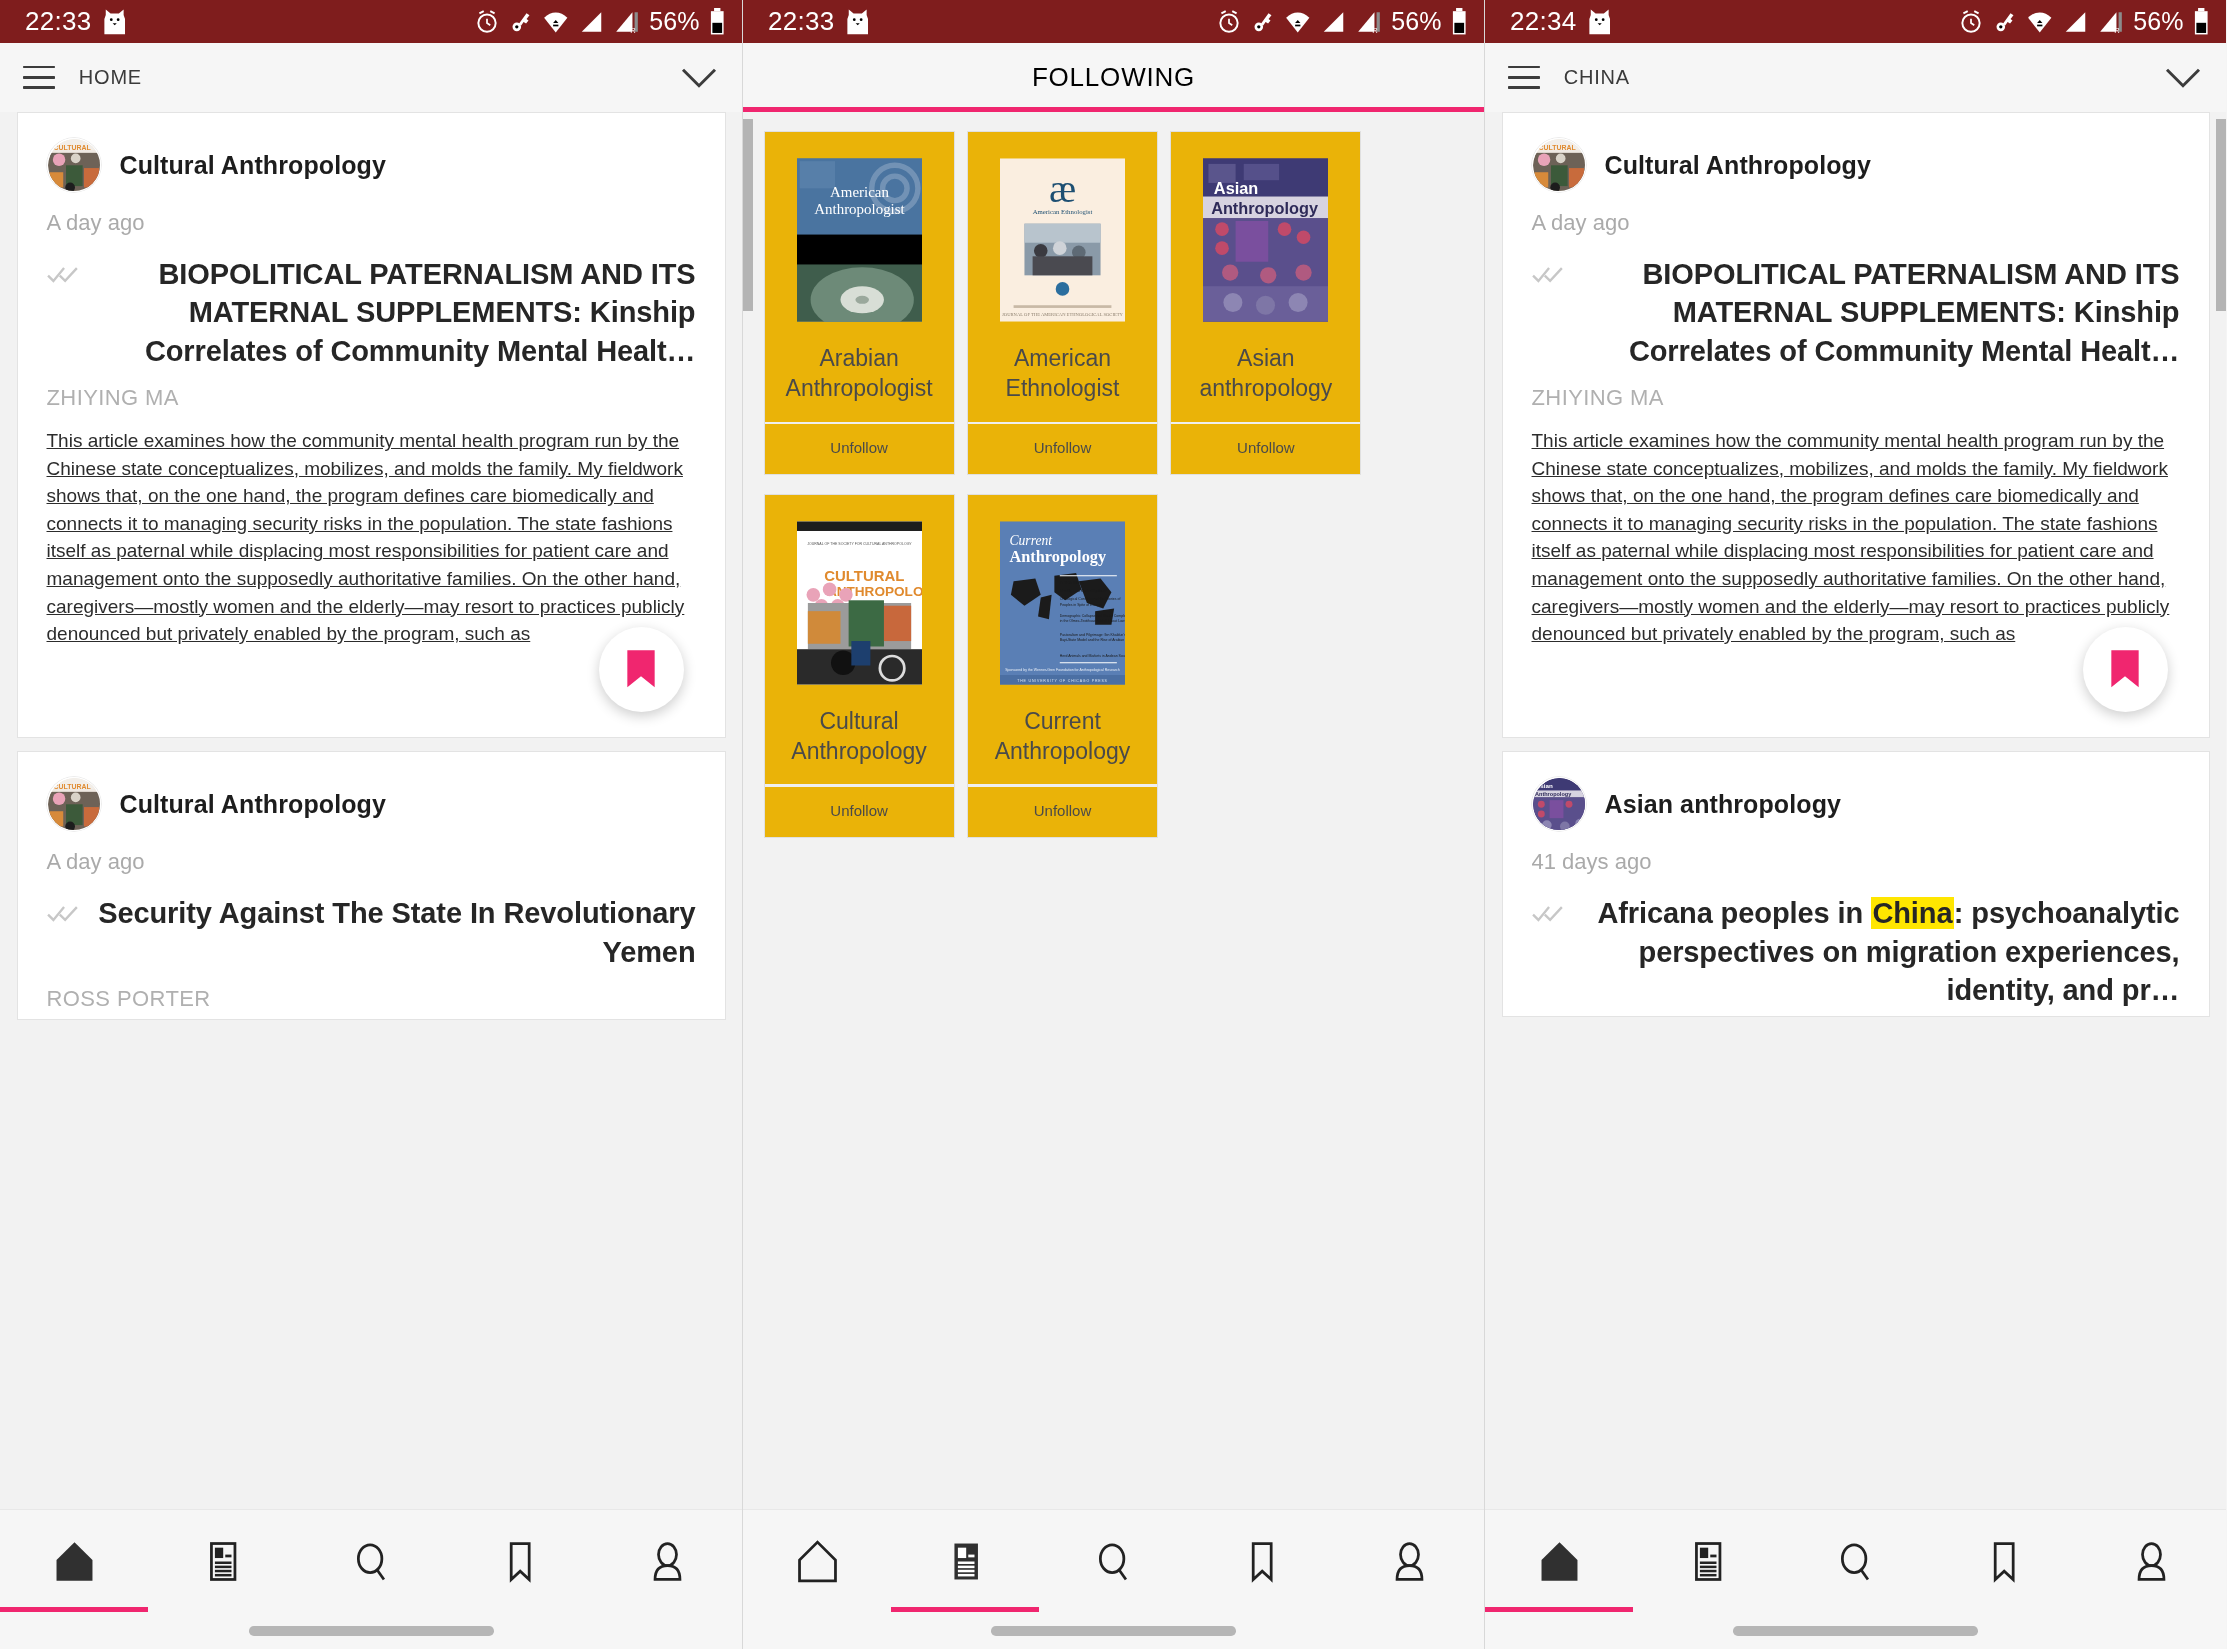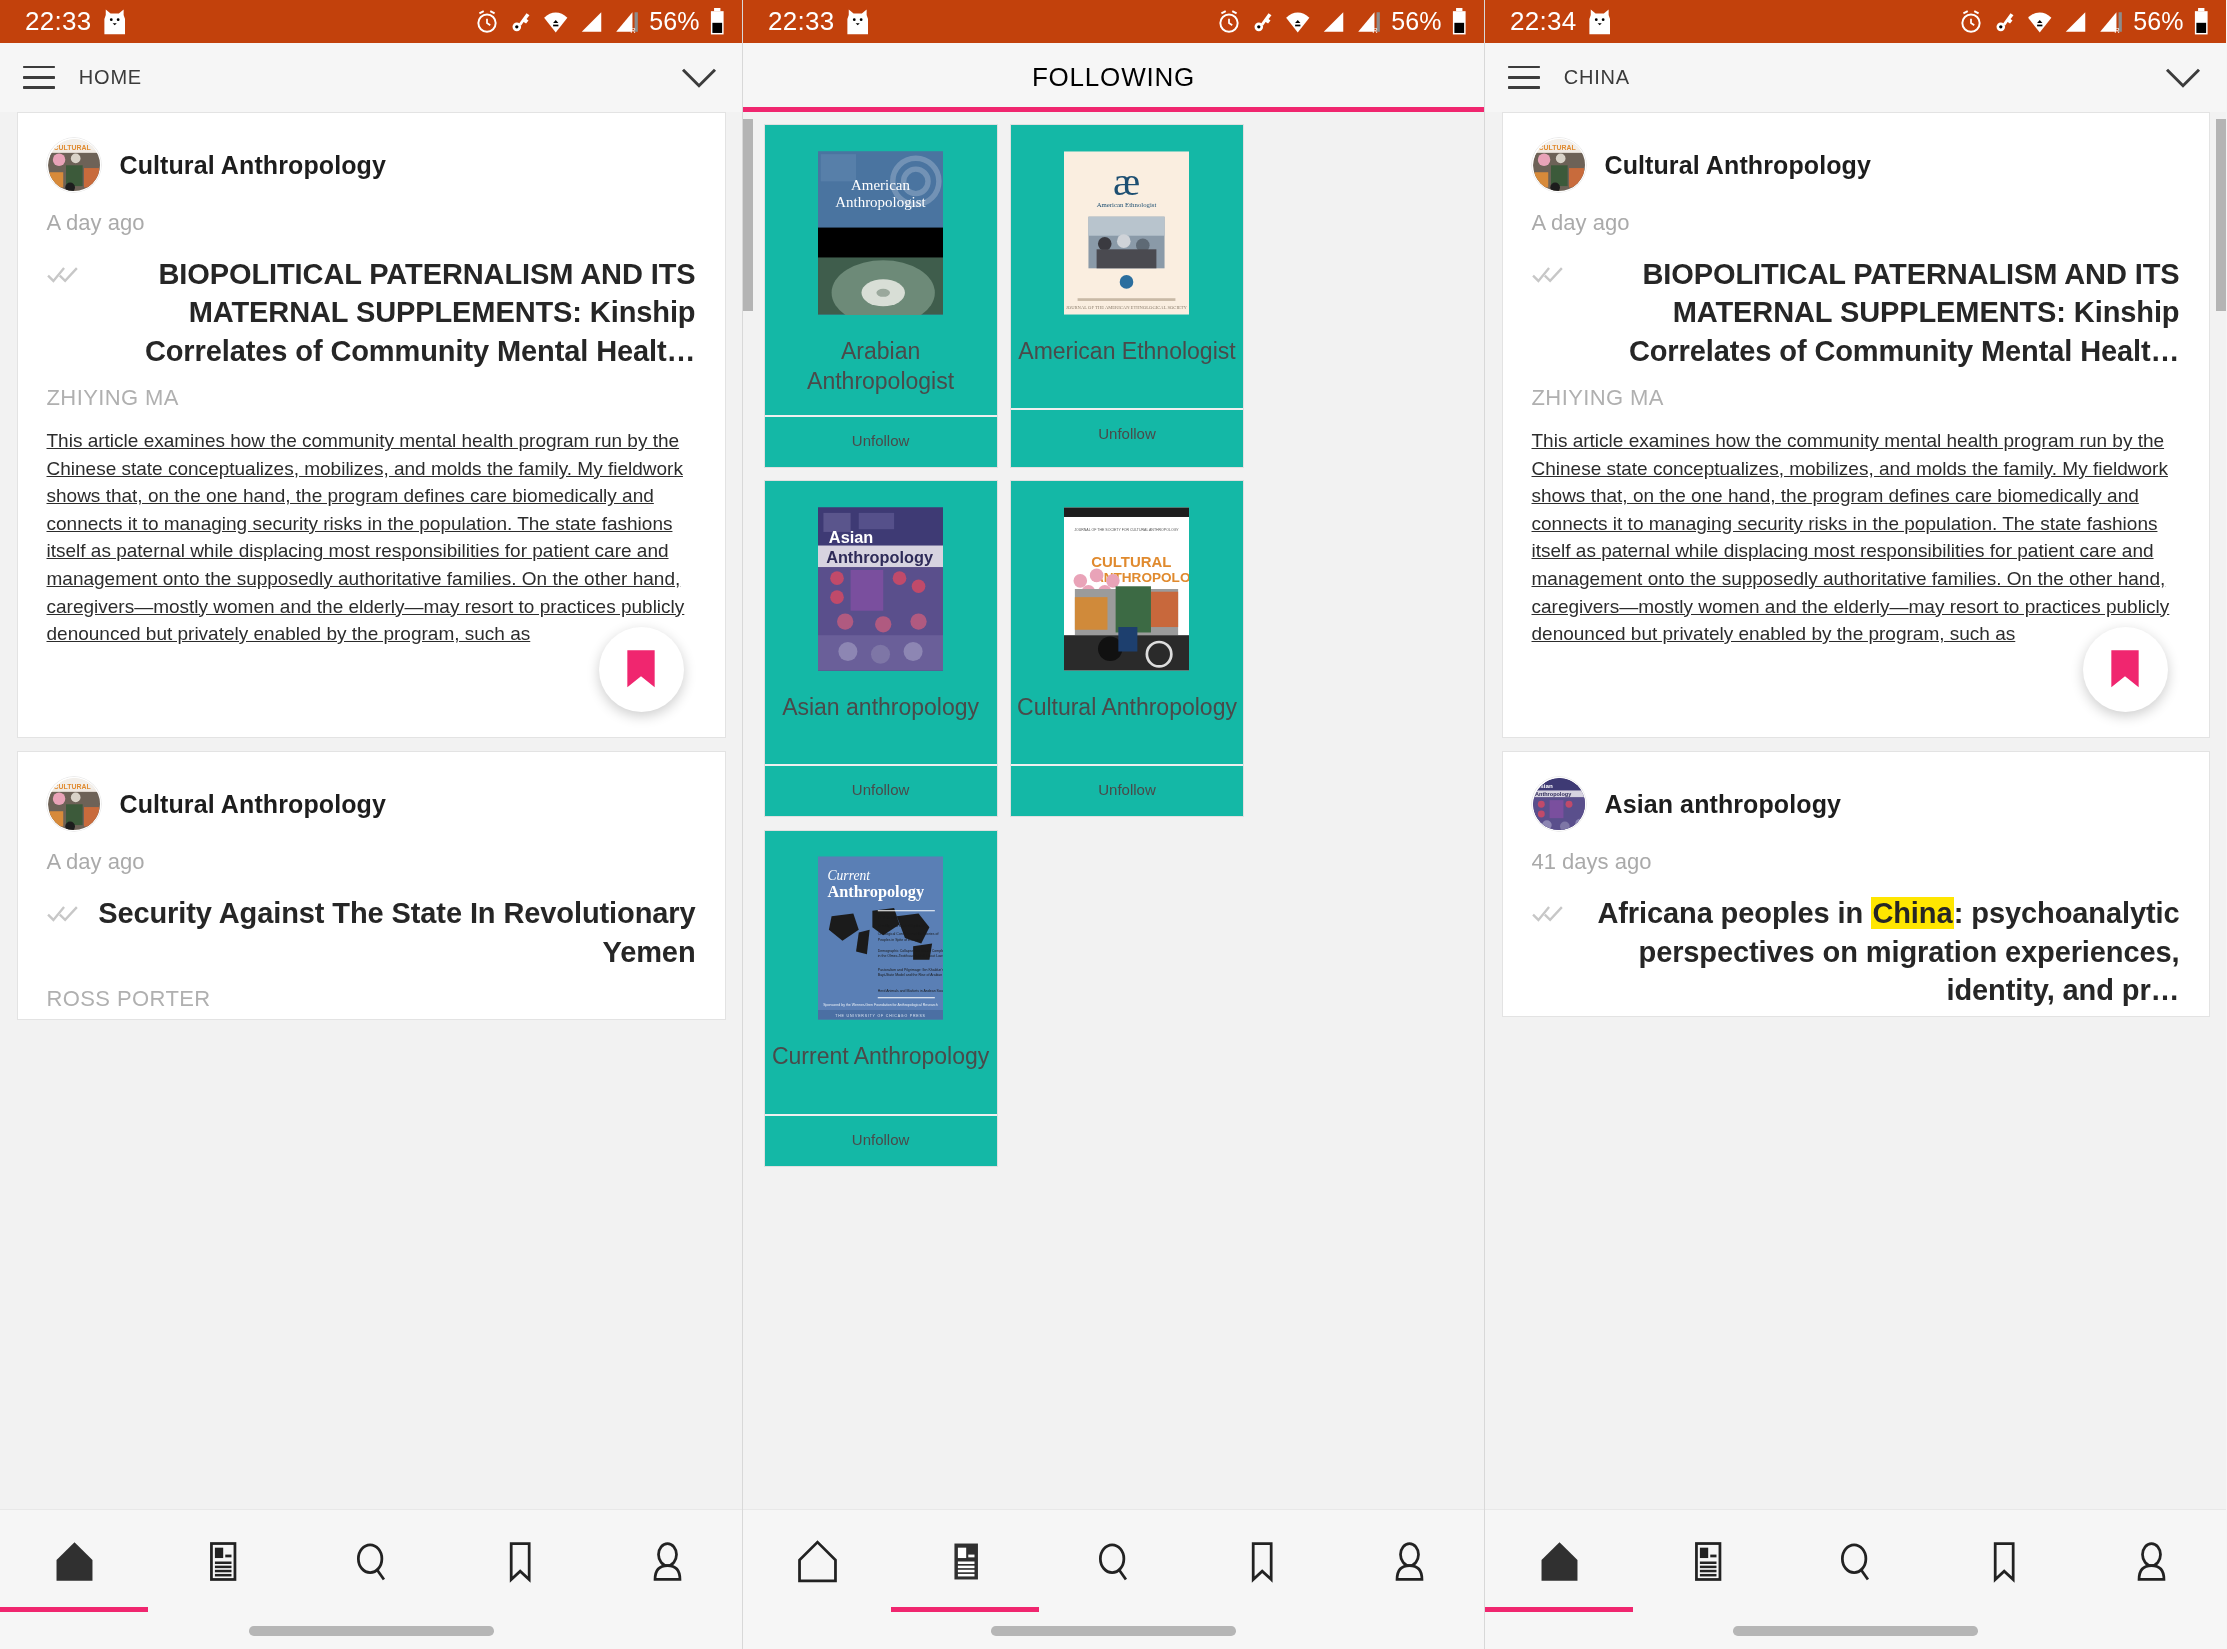--- a/index.html
+++ b/index.html
@@ -14,21 +14,21 @@
     width: 742px; height: 1650px;
     position: relative;
     display: flex; flex-direction: column;
     background: #f5f6f6;
     overflow: hidden;
   }
   .screen + .screen { border-left: 0.7px solid #d8d8d8; }
 
   
   .statusbar {
-    height: 43px; background: #c2410c; color: #fff;
+    height: 43px; background: #7f1d1d; color: #fff;
     display: flex; align-items: center;
     padding: 0 16.5px 0 25px;
     flex: 0 0 43px;
   }
   .sb-time { font-size: 26px; letter-spacing: 0.3px; font-family: "Liberation Sans", sans-serif; }
   .sb-cat { margin-left: 11px; display:inline-block; }
   .sb-right { margin-left: auto; display: flex; align-items: center; gap: 9.6px; }
   .sb-pct { font-size: 25px; }
   .ic { display: inline-block; line-height: 0; }
 
@@ -110,22 +110,22 @@
     display: flex; align-items: center; justify-content: center;
     cursor: pointer;
   }
 
   
   .jgrid {
     display: flex; flex-wrap: wrap;
     padding: 12.4px 15px 0 20.6px; gap: 12.4px;
   }
   .jcard {
-    width: 234px; background: #14b8a6; border: 0.7px solid #e0e0e0;
-    display: flex; flex-direction: column;
+    width: 191px; background: #eab308; border: 0.7px solid #e0e0e0;
+    display: flex; flex-direction: column; margin-top: 7px;
   }
   .jcover-wrap { height: 206px; display: flex; align-items: center; justify-content: center; padding-top: 9.6px;}
   .jcover { width: 125px; height: 164px; display:block; }
   .jname {
     text-align: center; font-size: 23px; color: #4a4a4a;
     line-height: 1.3; padding: 5.5px 5.5px 18px 5.5px; min-height: 77px;
   }
   .jsep { height: 2.1px; background: #efefef; }
   .junfollow {
     text-align: center; font-size: 15px; color: #4a4a4a;

